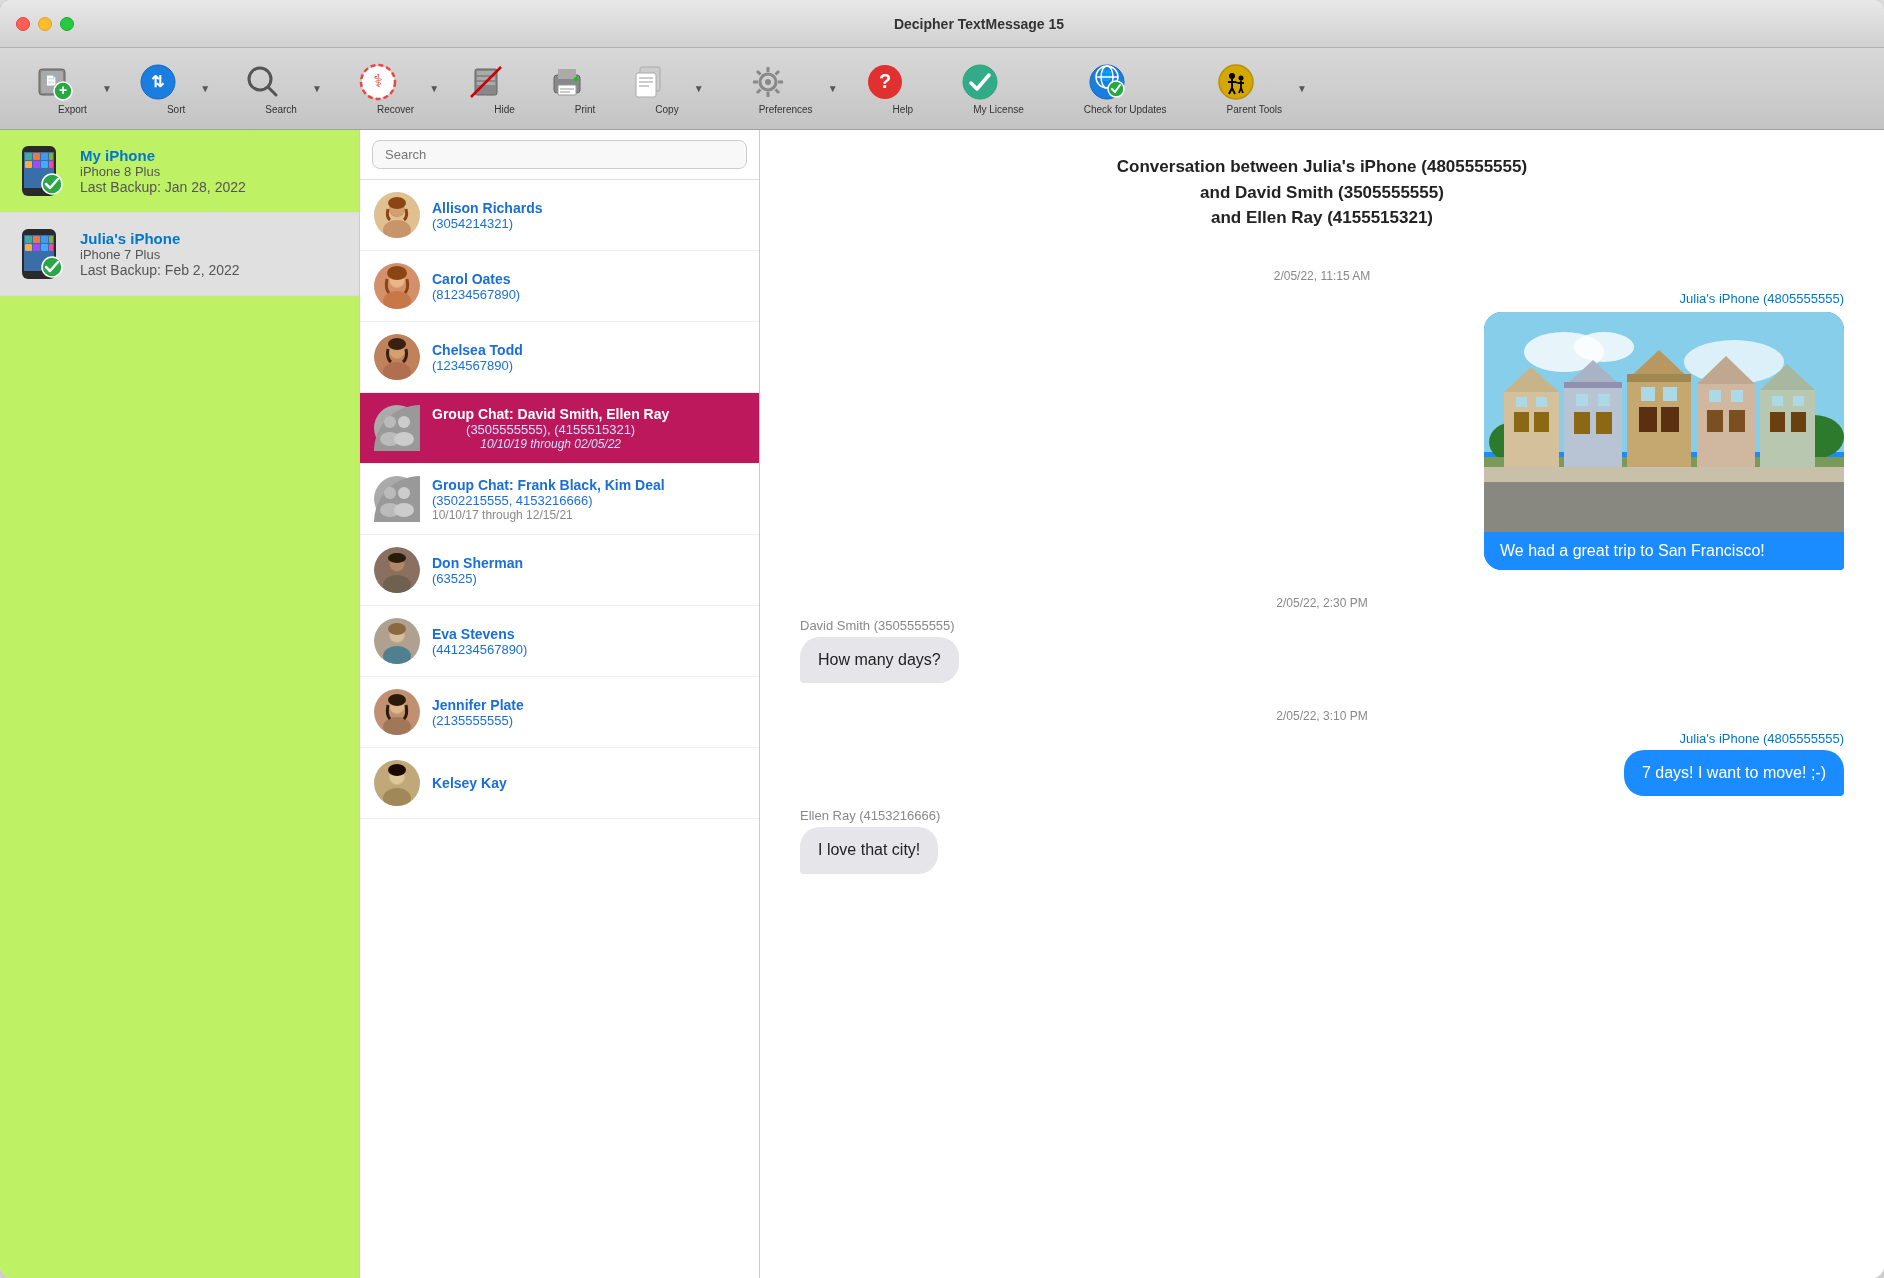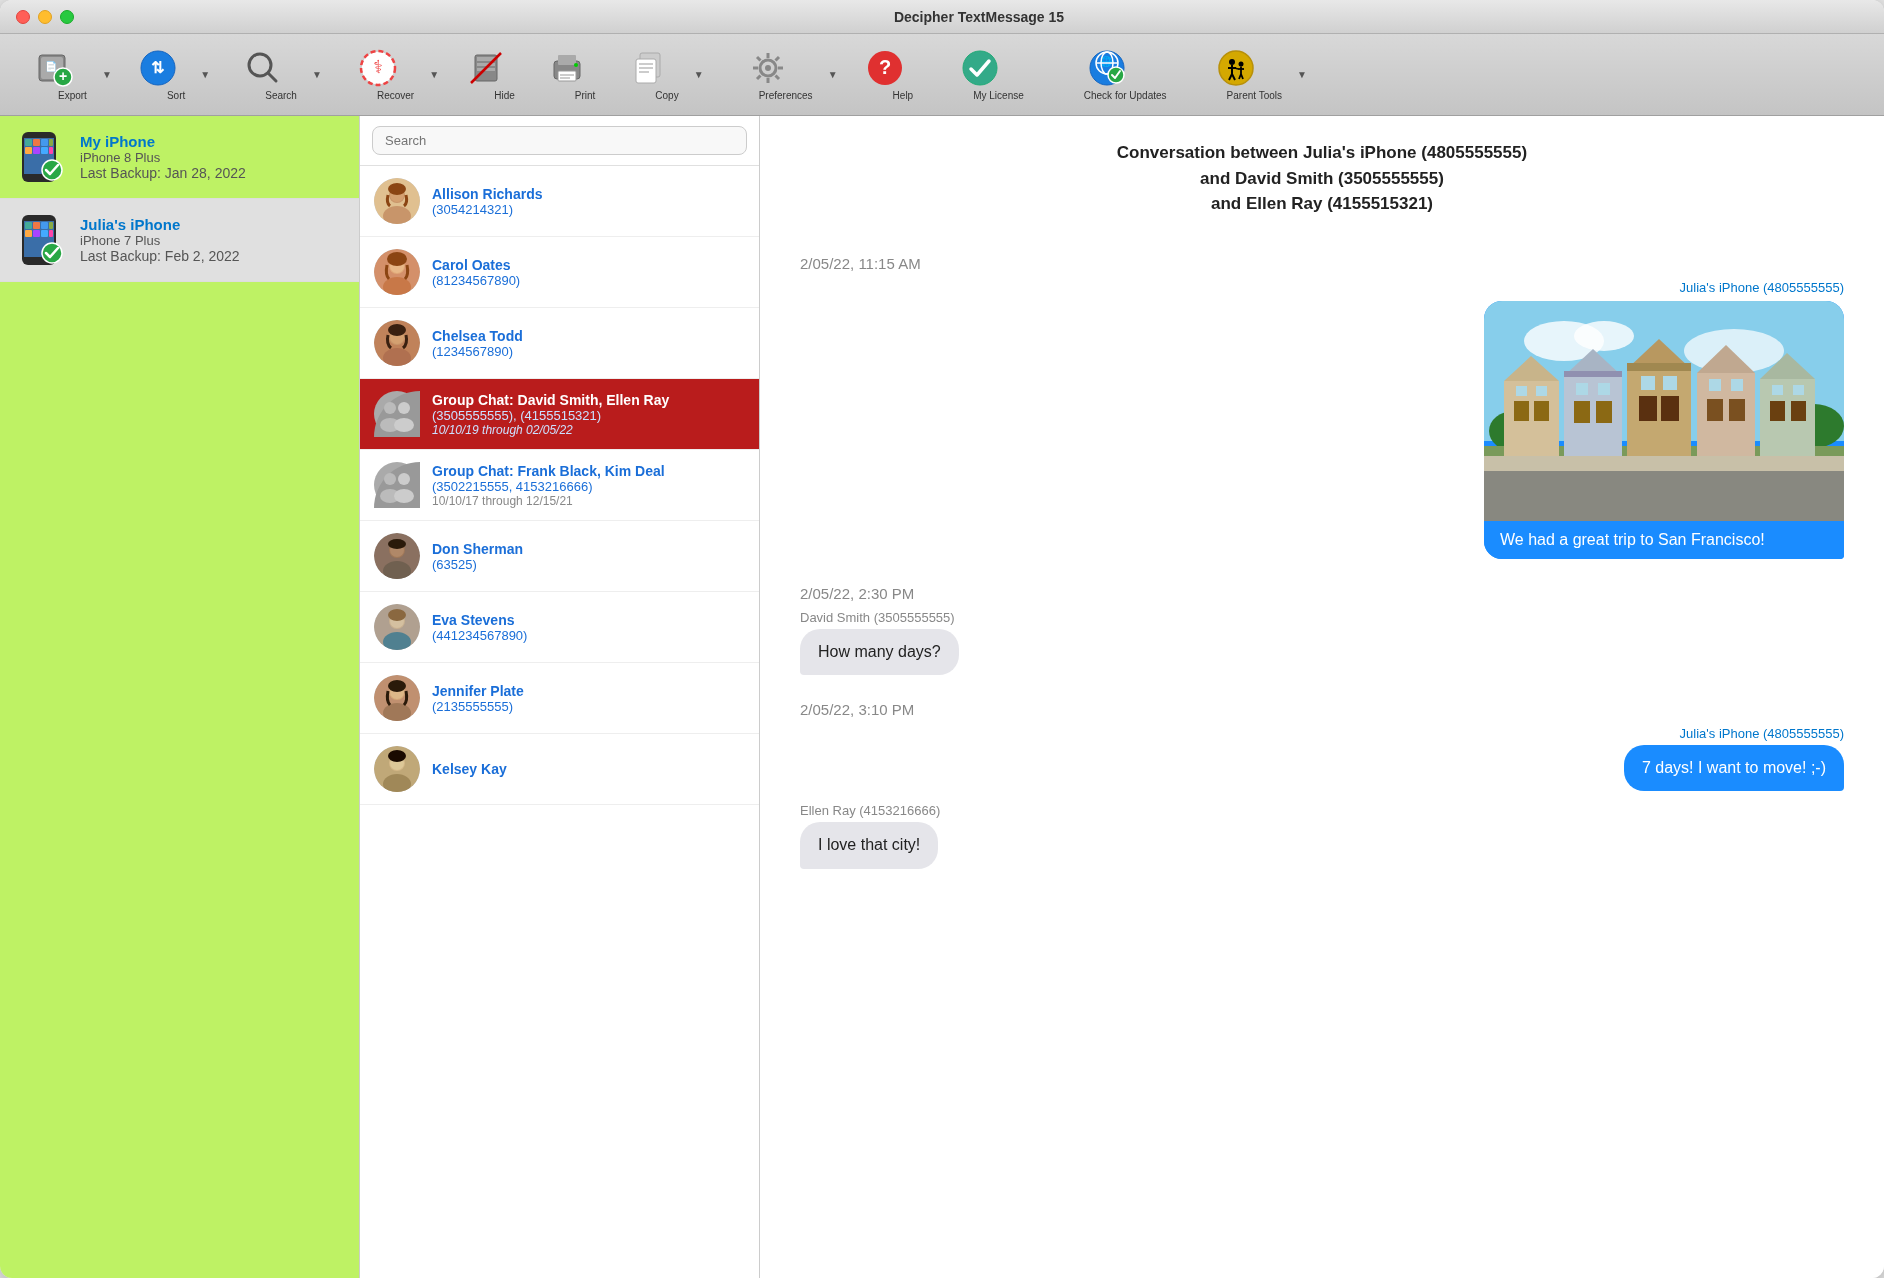--- a/index.html
+++ b/index.html
@@ -15,21 +15,21 @@
       height: 1278px;
       background: #f0f0f0;
       border-radius: 12px;
       display: flex;
       flex-direction: column;
       overflow: hidden;
       box-shadow: 0 4px 20px rgba(0,0,0,0.3);
     }
     .title-bar {
       background: linear-gradient(to bottom, #e8e8e8, #d0d0d0);
-      height: 34px;
+      height: 48px;
       display: flex;
       align-items: center;
       padding: 0 16px;
       border-bottom: 1px solid #b0b0b0;
       flex-shrink: 0;
     }
     .traffic-lights {
       display: flex;
       gap: 8px;
       margin-right: 16px;
@@ -145,21 +145,21 @@
       flex: 1;
       overflow-y: auto;
     }
     .contact-item {
       display: flex;
       align-items: center;
       padding: 12px 14px;
       border-bottom: 1px solid #eee;
       cursor: pointer;
     }
-    .contact-item.selected { background: #b91c1c; }
+    .contact-item.selected { background: #be185d; text-align: center; }
     .contact-item.selected .contact-name { color: #fff; }
     .contact-item.selected .contact-phone { color: #cce0ff; }
     .contact-item.selected .contact-date { color: #cce0ff; font-style: italic; }
     .contact-avatar {
       width: 46px;
       height: 46px;
       border-radius: 50%;
       margin-right: 12px;
       flex-shrink: 0;
       overflow: hidden;
@@ -193,22 +193,22 @@
     }
     .chat-header {
       text-align: center;
       font-size: 17px;
       font-weight: 700;
       color: #222;
       margin-bottom: 24px;
       line-height: 1.5;
     }
     .timestamp {
-      text-align: left;
-      font-size: 15px;
+      text-align: center;
+      font-size: 12px;
       color: #888;
       margin: 14px 0 8px;
     }
     .bubble {
       max-width: 420px;
       padding: 12px 18px;
       border-radius: 20px;
       font-size: 16px;
       line-height: 1.4;
     }

